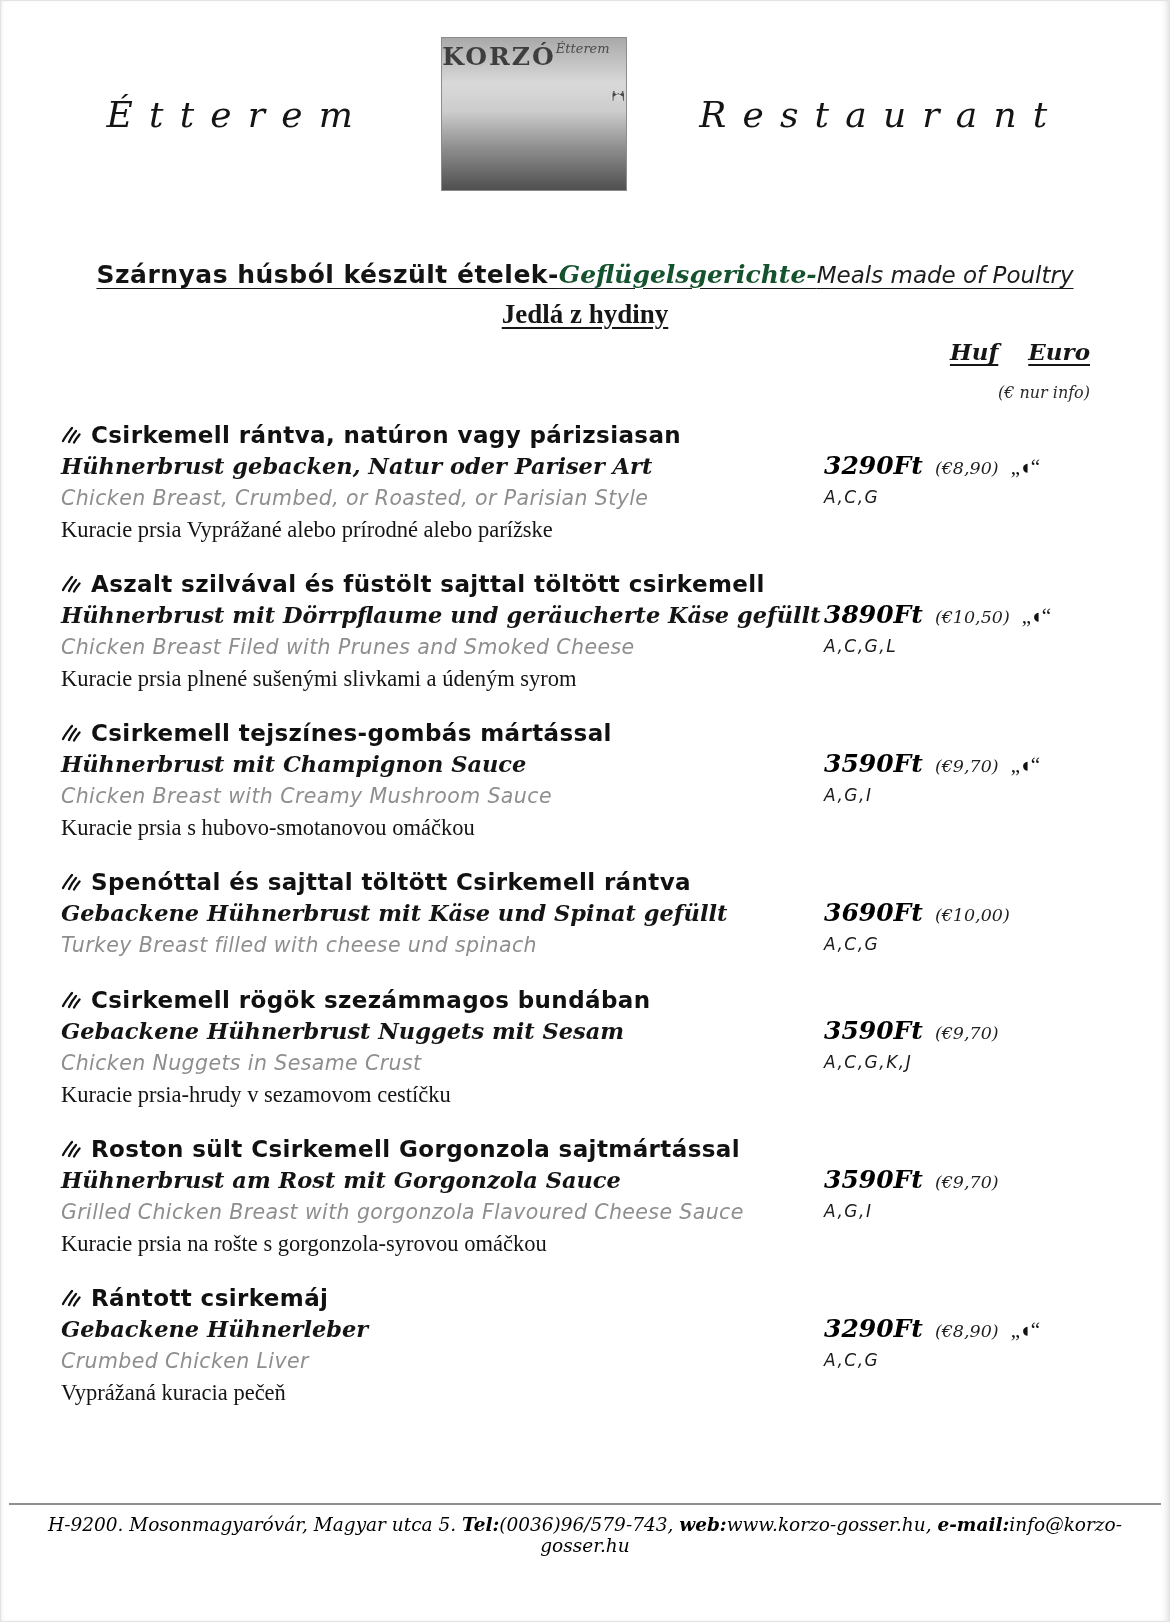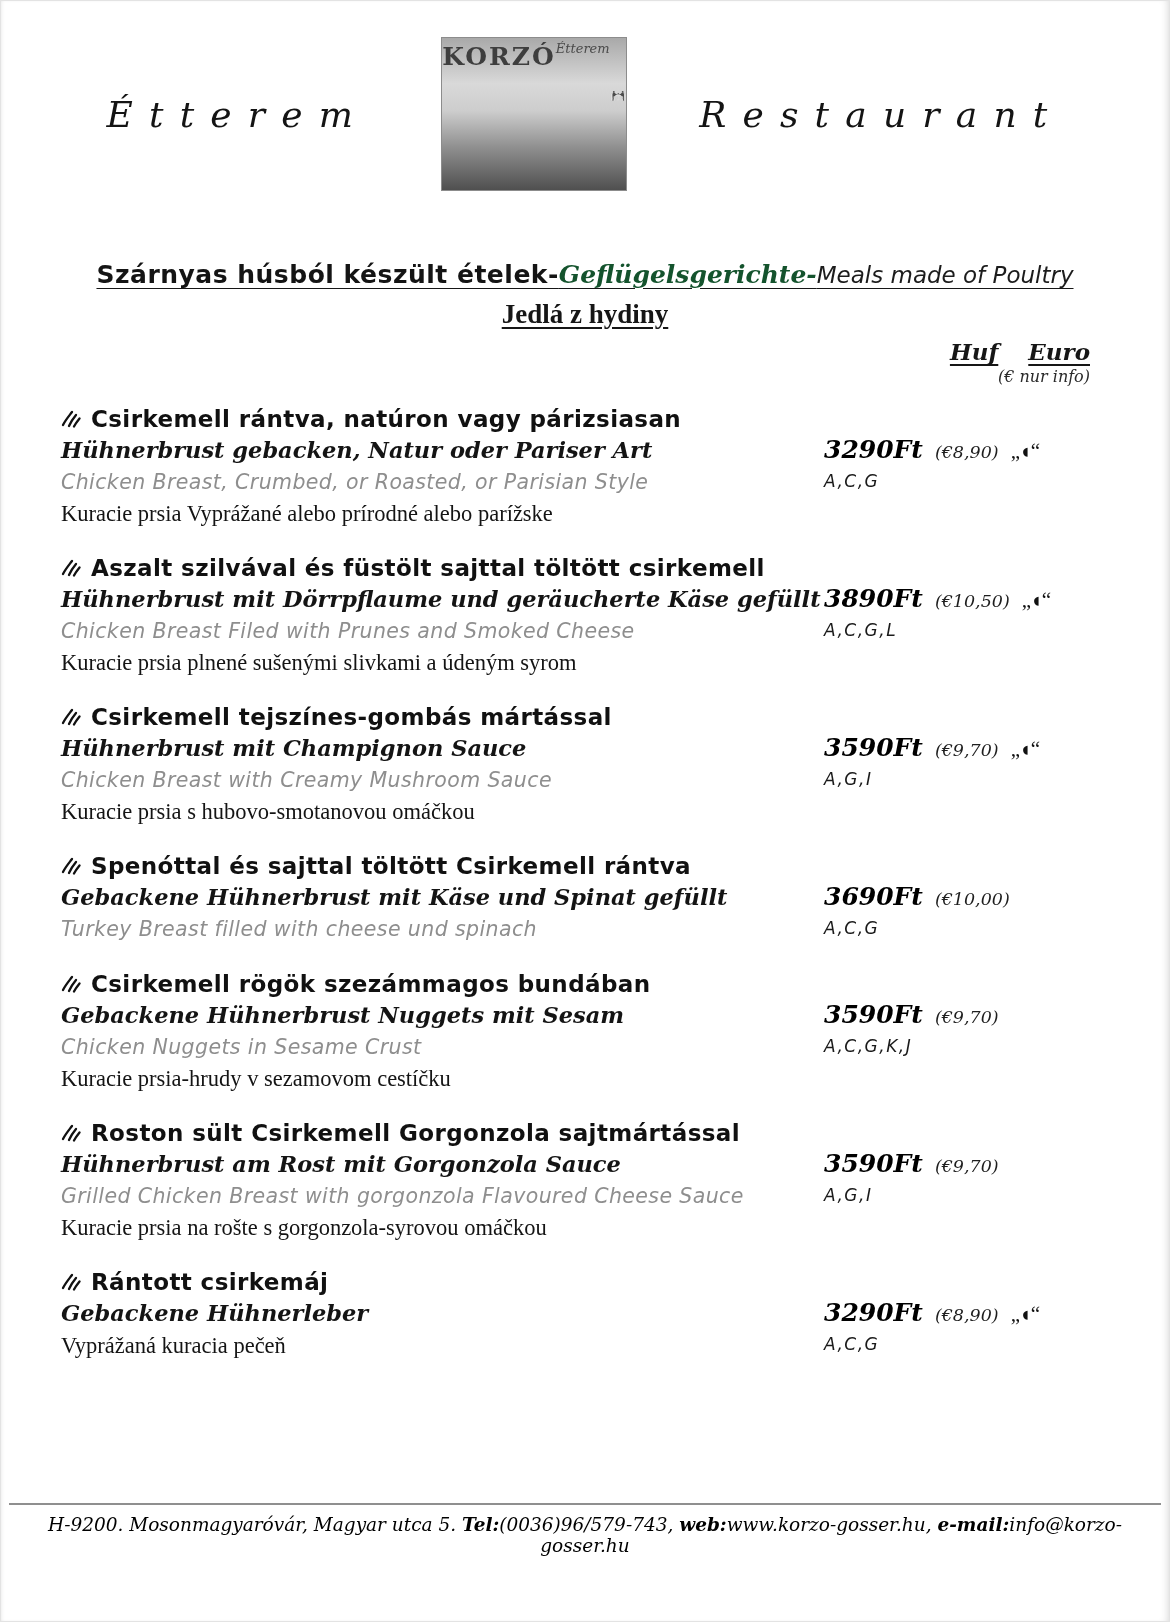--- a/index.html
+++ b/index.html
@@ -65,21 +65,21 @@
 
   
   .price-header { width:1010px; margin:6px auto 0 auto; text-align:right; }
   .ph-labels span {
     font-family:"DejaVu Serif", serif; font-style:italic; font-weight:bold;
     font-size:23px; text-decoration:underline; text-underline-offset:4px;
   }
   .ph-labels .ph-huf { margin-right:26px; }
   .ph-note {
     font-family:"DejaVu Serif", serif; font-style:italic;
-    font-size:16px; color:#2a2a2a; margin-top:2px;
+    font-size:16px; color:#2a2a2a; margin-top:18px;
   }
 
   
   .menu { margin-top:14px; padding-left:60px; padding-right:30px; }
   .menu-item { display:flex; margin-bottom:17px; }
   .item-left { flex:1 1 auto; min-width:0; }
   .line-hu { display:flex; align-items:center; gap:10px; height:37px; }
   .bullet { width:20px; height:18px; flex:0 0 auto; display:inline-block; }
   .hu-name {
     font-family:"DejaVu Sans", sans-serif; font-weight:700;
@@ -367,20 +367,21 @@
                 <g stroke="#111" stroke-width="2.3" stroke-linecap="round" fill="none">
                   <path d="M11 2 C8 6 4.5 10 2 15"></path>
                   <path d="M15 5 C12.5 8 10 11.5 8 16"></path>
                   <path d="M18.5 8.5 C16.5 11 14.5 13.5 13 16.5"></path>
                 </g>
               </svg>
           </span>
           <span class="hu-name">Rántott csirkemáj</span>
         </div>
         <div class="de-name">Gebackene Hühnerleber</div>
+        <div class="en-name">Crumbed Chicken Liver</div>
         <div class="sk-name">Vyprážaná kuracia pečeň</div>
       </div>
       <div class="item-right">
         <div class="price-row">
           <span class="price-huf">3290Ft</span>
           <span class="price-eur">(€8,90)</span>
           <span class="moon">„◖“</span>
         </div>
         <div class="allergens">A,C,G</div>
       </div>

